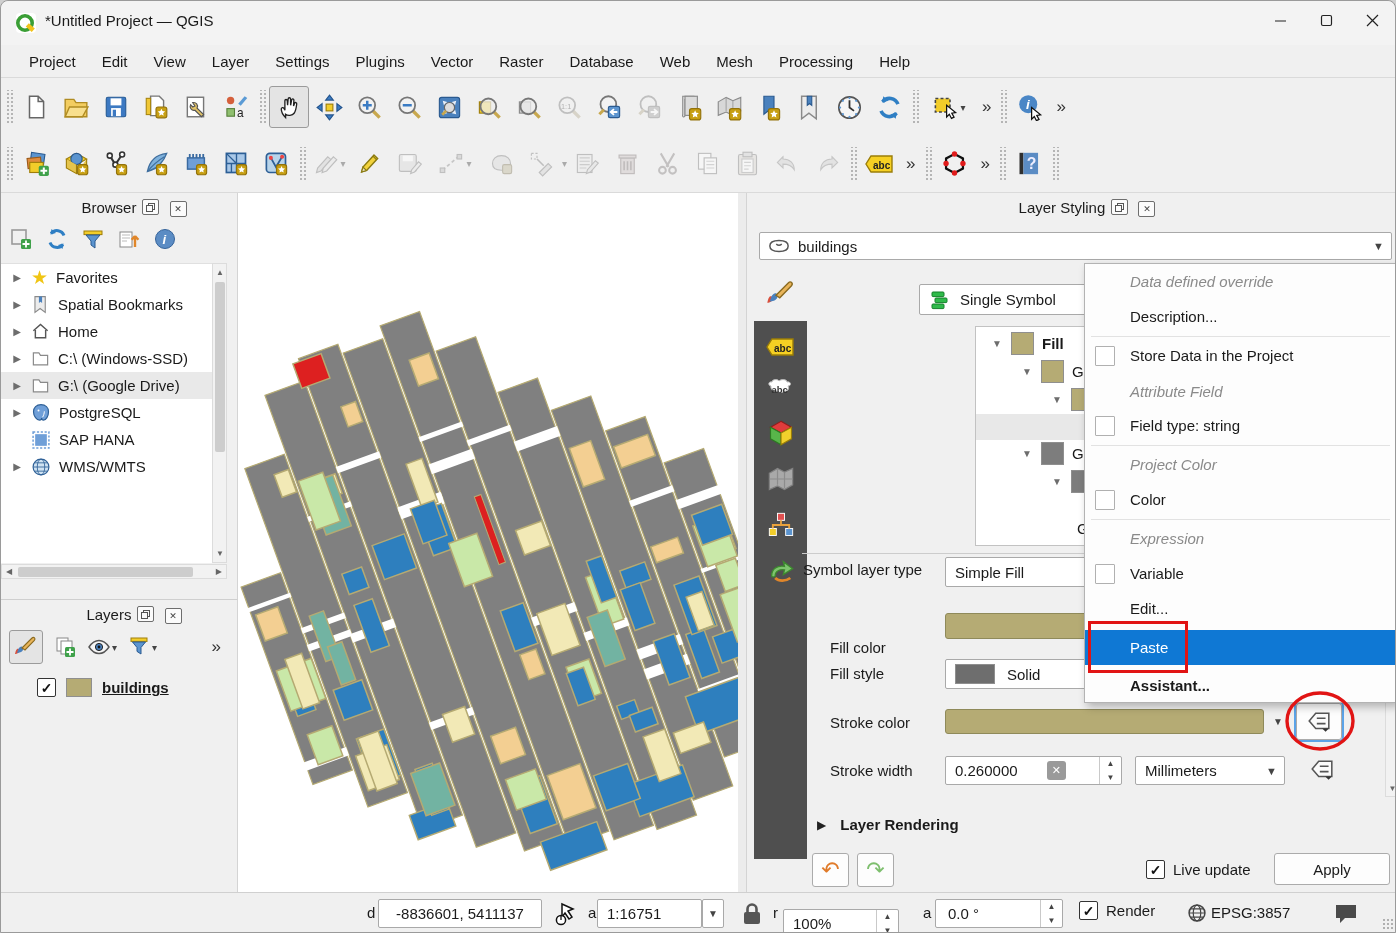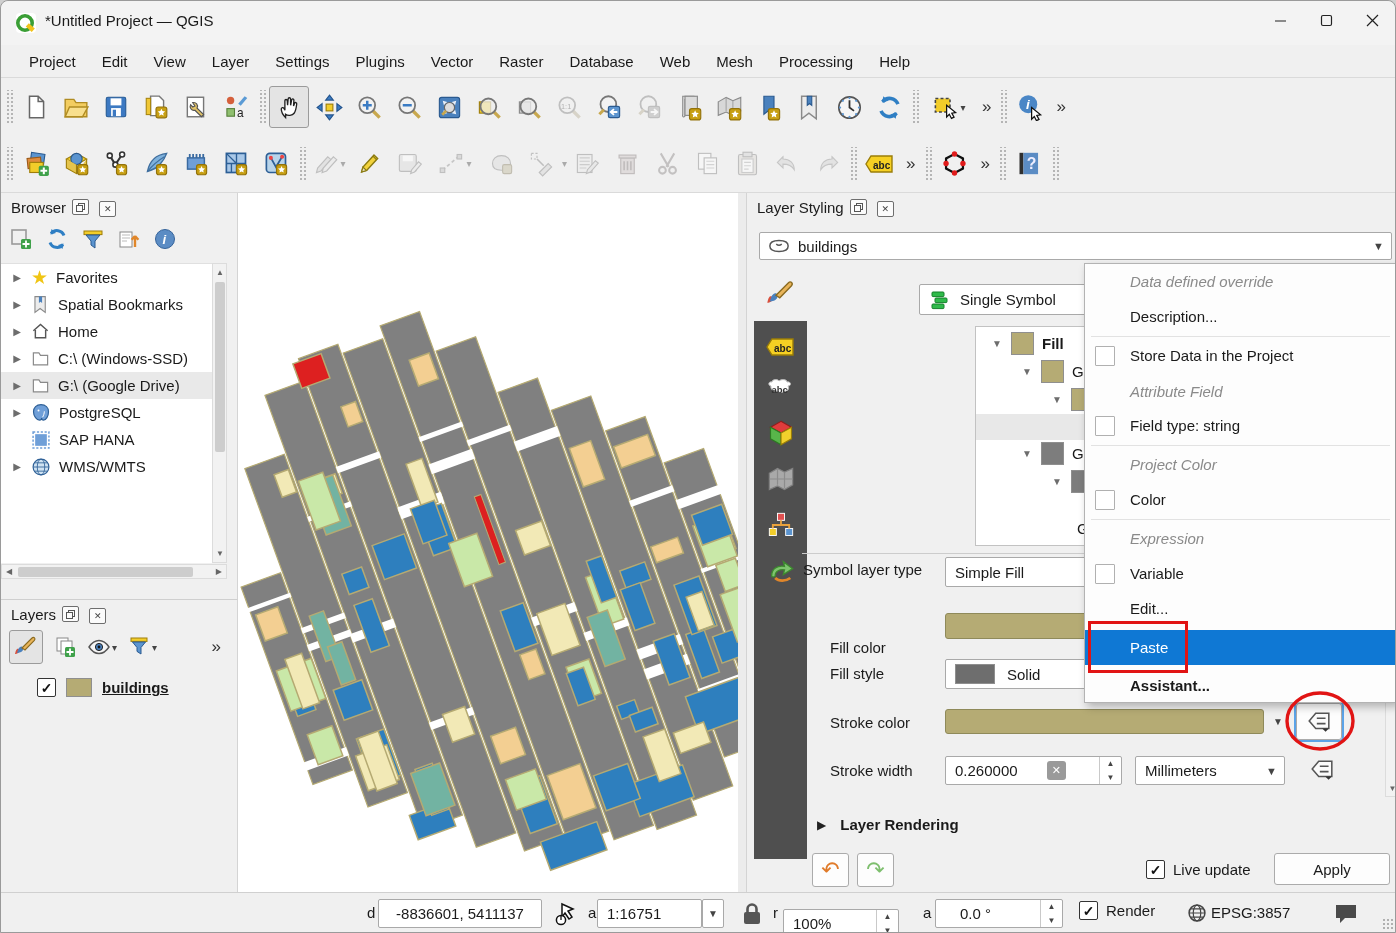--- a/index.html
+++ b/index.html
@@ -17,21 +17,21 @@
   .toolbar{left:0;width:100%;background:#f0f0f0;padding-left:2px;}
   .tb{width:38px;height:40px;display:flex;align-items:center;justify-content:center;border:1px solid transparent;border-radius:3px;flex:0 0 auto;}
   .tb.pressed{background:#e4e4e4;border-color:#9b9b9b;}
   .tb svg{display:block;}
   .grip{width:9px;height:34px;margin:0 2px;background-image:radial-gradient(#b5b5b5 1px,transparent 1.2px);background-size:4px 4px;background-position:1px 2px;flex:0 0 auto;}
   .dis{opacity:.4;filter:grayscale(.7);}
   .ovf{font-size:17px;color:#333;padding:0 6px;flex:0 0 auto;}
   .dd{font-size:10px;color:#444;margin-left:1px;}
   
   .panel-title{font-size:15px;color:#1c1c1c;}
-  .panehdr{height:28px;display:flex;align-items:center;justify-content:flex-start;padding:0 8px 0 10px;}
+  .panehdr{height:28px;display:flex;align-items:center;justify-content:center;padding:0 8px 0 10px;margin-left:28px;}
   .hdrbtn{width:15px;height:14px;border:1px solid #6e6e6e;border-radius:2px;margin-left:6px;display:inline-flex;align-items:center;justify-content:center;font-size:9px;color:#444;background:#fbfbfb;}
   .tree-row{display:flex;align-items:center;height:27px;gap:8px;}
   .tw{width:12px;text-align:center;color:#6d6d6d;font-size:10px;flex:0 0 auto;}
   .combo{background:#fff;border:1px solid #a9a9a9;border-radius:2px;display:flex;align-items:center;}
   .combo .arr{margin-left:auto;color:#444;font-size:11px;padding:0 7px;}
   .swatch{border:1px solid #8f8f8f;}
   .cb{width:17px;height:17px;background:#fff;border:1.6px solid #333;border-radius:2px;display:inline-flex;align-items:center;justify-content:center;font-size:14px;font-weight:bold;color:#111;flex:0 0 auto;}
   .spin{background:#fff;border:1px solid #a9a9a9;border-radius:2px;display:flex;align-items:center;}
   .spinner{margin-left:auto;width:21px;align-self:stretch;border-left:1px solid #c9c9c9;display:flex;flex-direction:column;}
   .spinner span{flex:1;display:flex;align-items:center;justify-content:center;font-size:8px;color:#444;}
@@ -1002,21 +1002,21 @@
     <span class="abs sb-label" style="left:772px;top:11px">r</span>
     <div class="abs spin" style="left:782px;top:16px;width:116px;height:29px">
       <span style="margin-left:9px">100%</span>
       <span class="spinner">
           <span>▲</span>
           <span>▼</span>
         </span>
     </div>
     <span class="abs sb-label" style="left:922px;top:11px">a</span>
     <div class="abs spin" style="left:934px;top:6px;width:128px;height:29px">
-      <span style="margin-left:24px">0.0 °</span>
+      <span style="margin-left:12px">0.0 °</span>
       <span class="spinner">
           <span>▲</span>
           <span>▼</span>
         </span>
     </div>
     <div class="abs flex" style="left:1078px;top:8px;gap:8px">
       <span class="cb">✓</span>
       <span>Render</span>
     </div>
     <svg class="abs" style="left:1186px;top:10px" width="20" height="20" viewBox="0 0 24 24">

